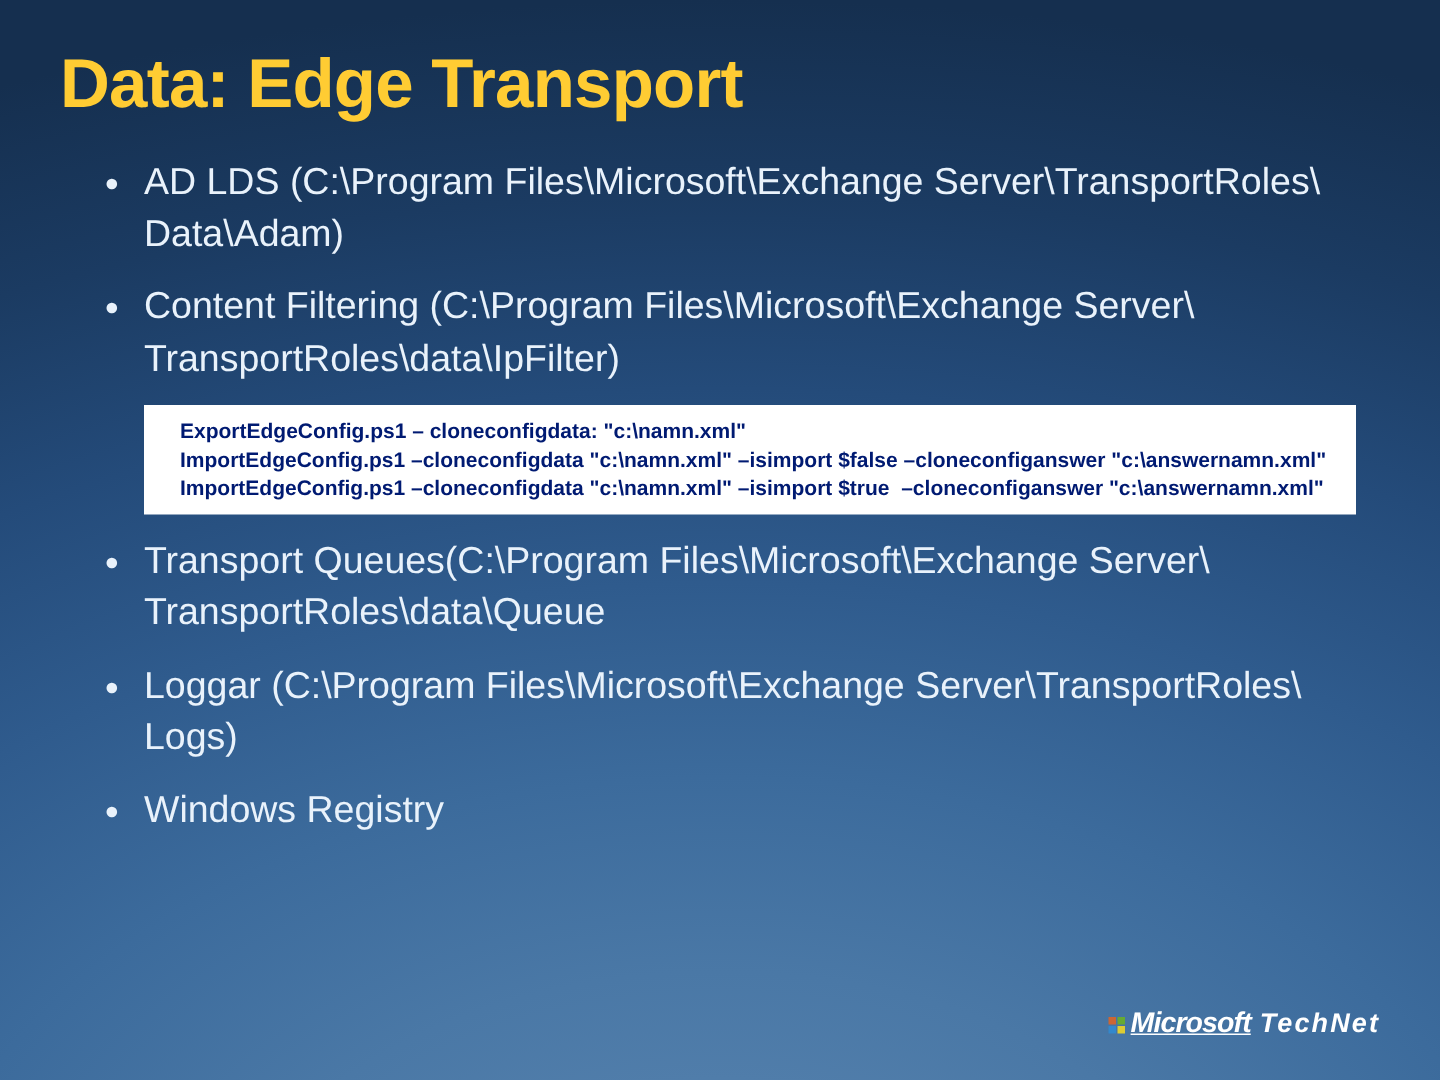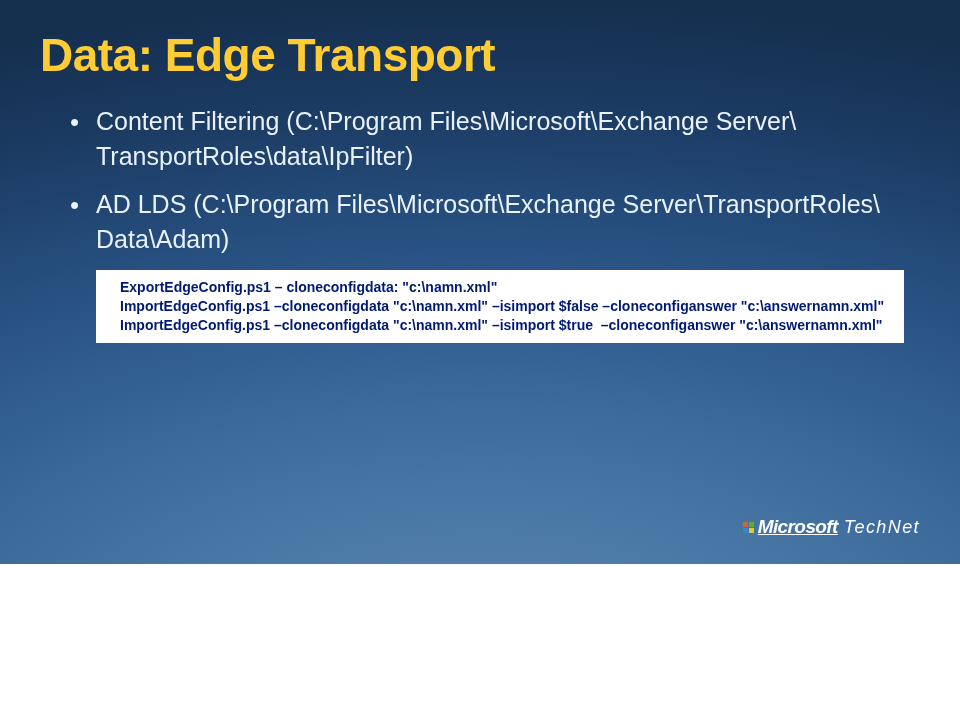--- a/index.html
+++ b/index.html
@@ -6,21 +6,21 @@
     margin: 0;
     padding: 0;
     width: 960px;
     height: 720px;
     font-family: "Segoe UI", Arial, sans-serif;
     overflow: hidden;
   }
   .slide {
     position: relative;
     width: 960px;
-    height: 564px;
+    height: 720px;
     background: radial-gradient(ellipse 140% 120% at 50% 120%,
                 #5c87b2 0%,
                 #4a78a6 25%,
                 #3c6b9c 40%,
                 #2f5b8d 55%,
                 #244b7a 70%,
                 #1b3b62 85%,
                 #152f4f 100%);
     box-sizing: border-box;
     padding: 28px 40px 80px 40px;
@@ -85,21 +85,21 @@
     color: #ffffff;
     font-size: 19px;
   }
   .footer .ms-bold {
     font-weight: 800;
     font-style: italic;
     letter-spacing: -0.6px;
     text-decoration: underline;
   }
   .footer .ms-light {
-    font-weight: 400;
+    font-weight: 700;
     font-style: italic;
     letter-spacing: 1.4px;
     margin-left: 6px;
     font-size: 18px;
   }
   .footer .sq {
     display: inline-flex;
     flex-direction: column;
     margin-right: 2px;
     gap: 1px;
@@ -114,28 +114,33 @@
   .sq-y { background:#dc3; }
 </style>
 </head>
 <body>
 
 <div class="slide">
 
   <h1 class="title">Data: Edge Transport</h1>
 
   <ul class="top">
+    <li>AD LDS (C:\Program Files\Microsoft\Exchange Server\TransportRoles\ Data\Adam)</li>
     <li>Content Filtering (C:\Program Files\Microsoft\Exchange Server\ TransportRoles\data\IpFilter)</li>
-    <li>AD LDS (C:\Program Files\Microsoft\Exchange Server\TransportRoles\ Data\Adam)</li>
   </ul>
 
   <div class="codebox">ExportEdgeConfig.ps1 – cloneconfigdata: "c:\namn.xml"
 ImportEdgeConfig.ps1 –cloneconfigdata "c:\namn.xml" –isimport $false –cloneconfiganswer "c:\answernamn.xml"
 ImportEdgeConfig.ps1 –cloneconfigdata "c:\namn.xml" –isimport $true  –cloneconfiganswer "c:\answernamn.xml"</div>
 
+  <ul class="top">
+    <li>Transport Queues(C:\Program Files\Microsoft\Exchange Server\ TransportRoles\data\Queue</li>
+    <li>Loggar (C:\Program Files\Microsoft\Exchange Server\TransportRoles\ Logs)</li>
+    <li>Windows Registry</li>
+  </ul>
 
   <div class="footer">
     <span class="sq">
       <span class="sq-row">
           <span class="sq-cell sq-r"></span>
           <span class="sq-cell sq-g"></span>
         </span>
       <span class="sq-row">
           <span class="sq-cell sq-b"></span>
           <span class="sq-cell sq-y"></span>

